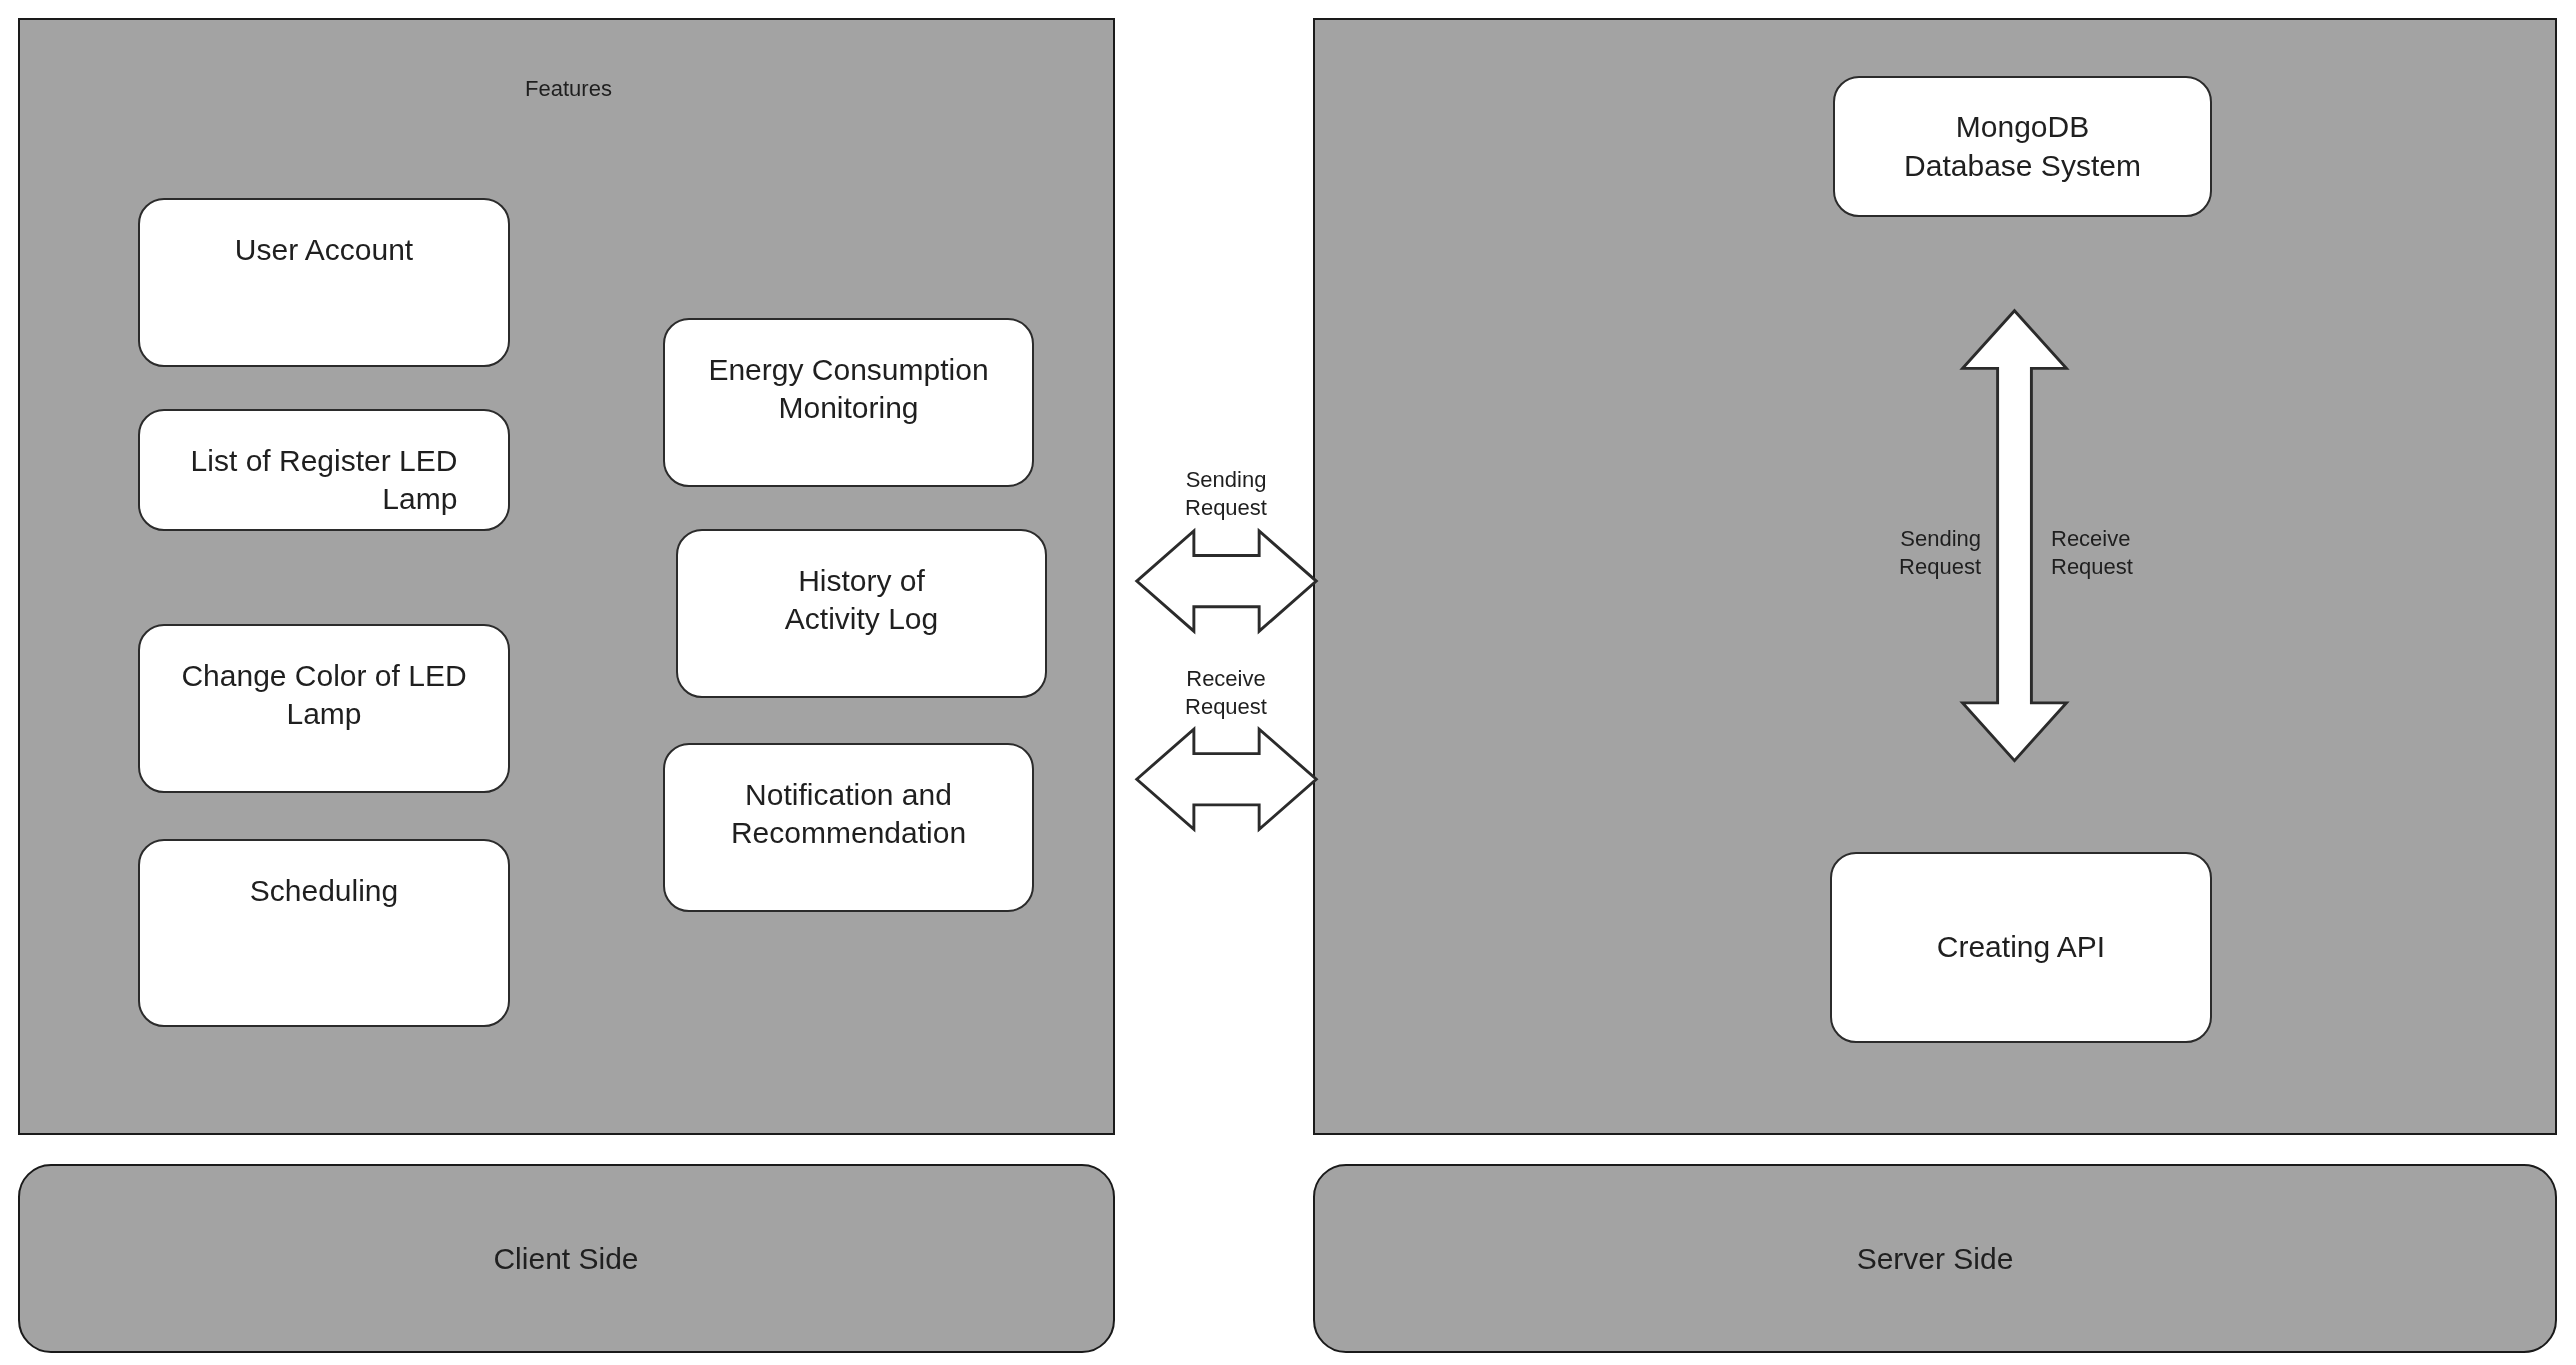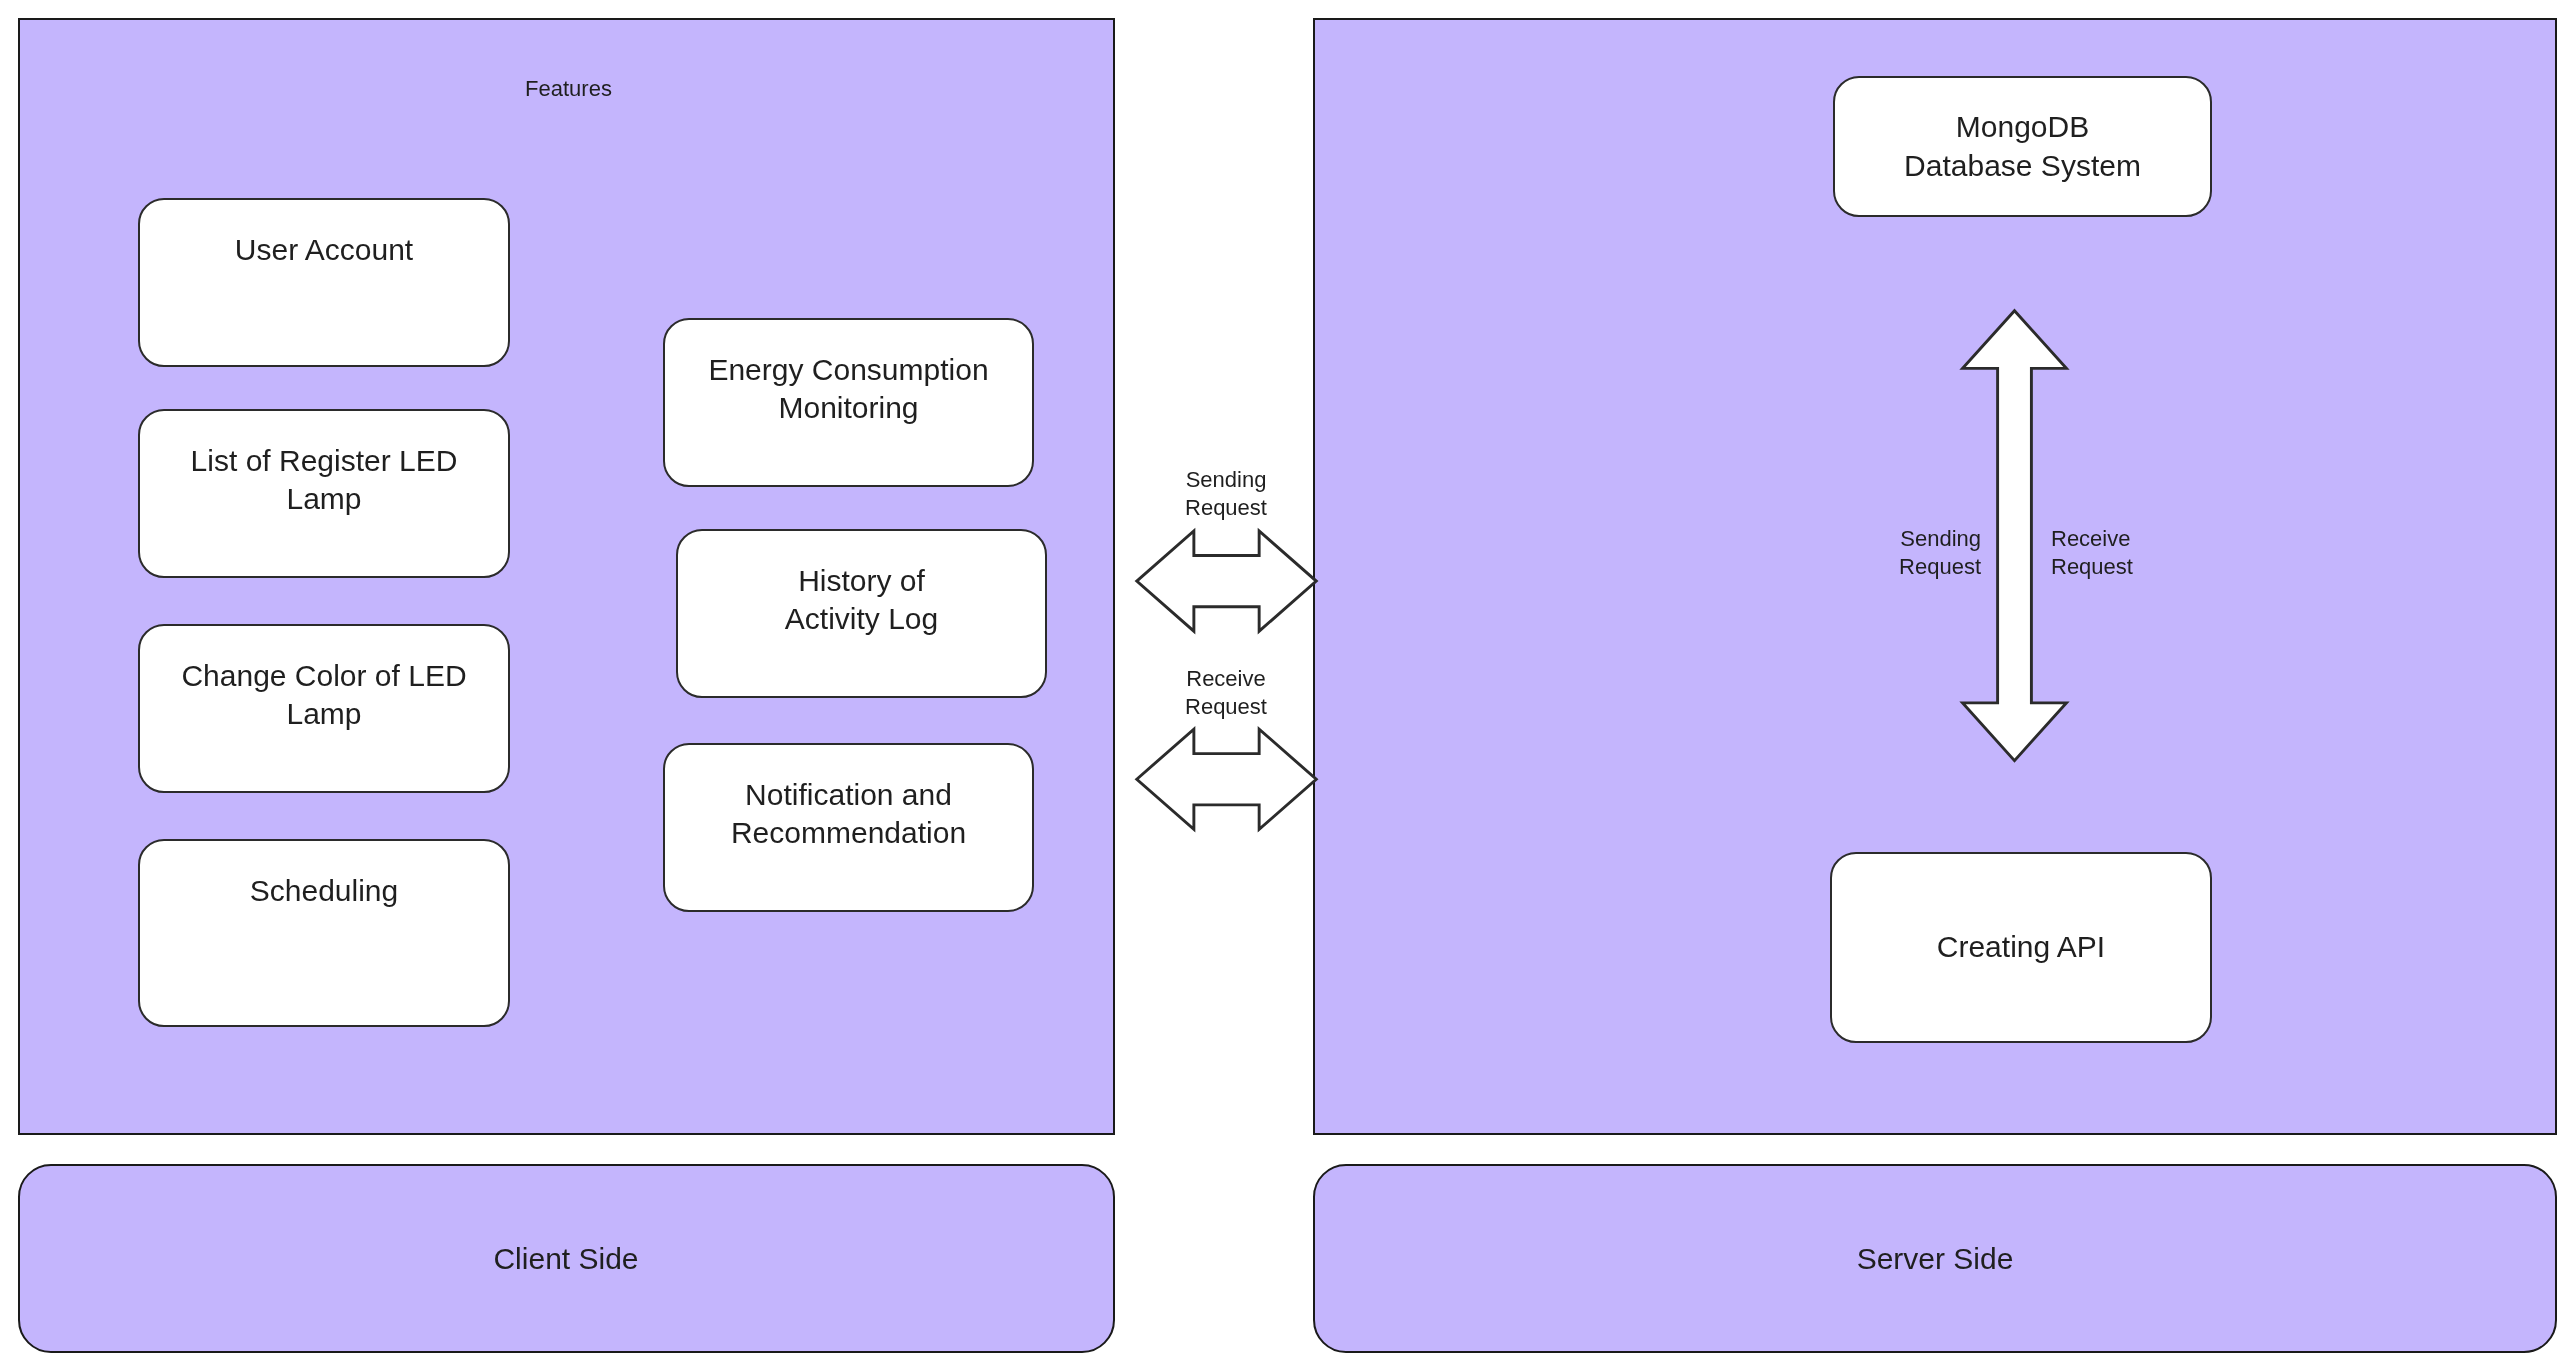--- a/index.html
+++ b/index.html
@@ -11,21 +11,21 @@
   #stage{
     position:relative;
     width:2576px;
     height:1365px;
     background:#ffffff;
     overflow:hidden;
   }
   
   .panel{
     position:absolute;
-    background:#c4b5fd;
+    background:#a3a3a3;
     border:2.3px solid #1a1a1a;
     box-sizing:border-box;
   }
   .panel-rounded{
     border-radius:33px;
   }
   
   .node{
     position:absolute;
     background:#ffffff;
@@ -92,21 +92,21 @@
 
   <div class="panel" style="left:17.5px; top:17.5px; width:1097px; height:1117px;">
   </div>
 
   <div class="freetext" style="left:452px; top:75px; width:233px;">Features</div>
 
   <div class="node" style="left:138px; top:198px; width:372px; height:169px;">
     <span class="node-label">User Account</span>
   </div>
 
-  <div class="node" style="left:138px; top:409px; width:372px; height:169px;">
+  <div class="node" style="left:138px; top:409px; width:372px; height:122px;text-align:right;">
     <span class="node-label">List of Register LED
 Lamp</span>
   </div>
 
   <div class="node" style="left:138px; top:624px; width:372px; height:169px;">
     <span class="node-label">Change Color of LED
 Lamp</span>
   </div>
 
   <div class="node" style="left:138px; top:839px; width:372px; height:188px;">

